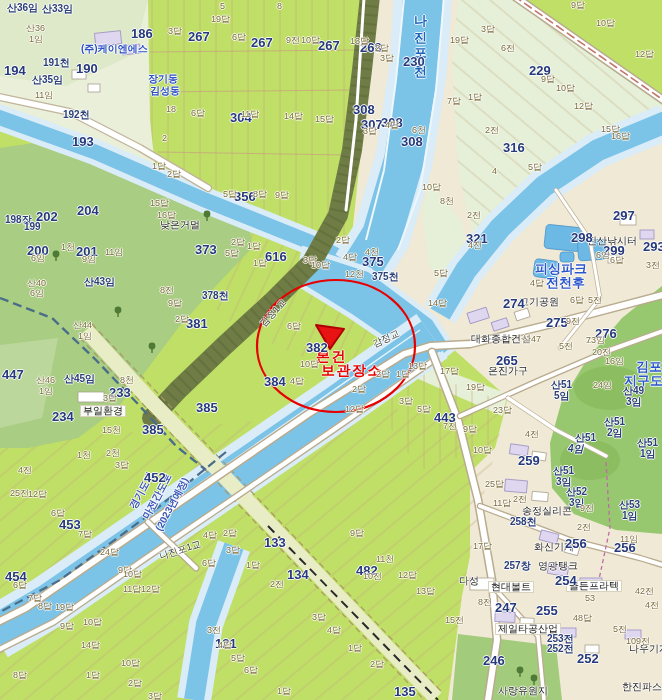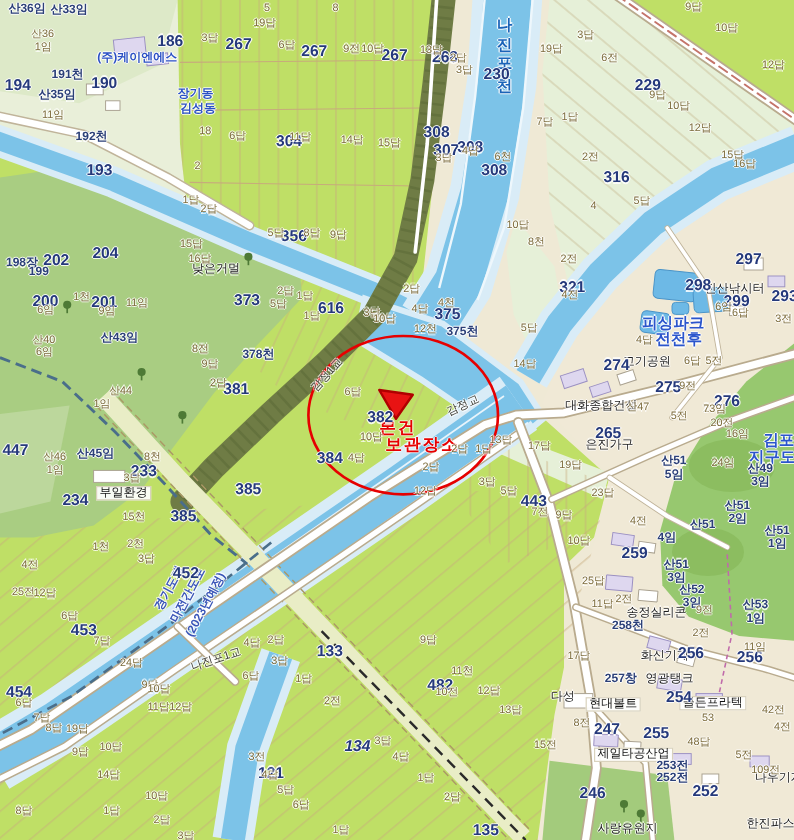--- a/index.html
+++ b/index.html
@@ -260,21 +260,21 @@
       <span class="lb num" style="left: 306px; top: 341px;">382</span>
       <span class="lb num" style="left: 264px; top: 375px;">384</span>
       <span class="lb num" style="left: 196px; top: 401px;">385</span>
       <span class="lb num" style="left: 142px; top: 423px;">385</span>
       <span class="lb num" style="left: 434px; top: 411px;">443</span>
       <span class="lb num" style="left: 2px; top: 368px;">447</span>
       <span class="lb num" style="left: 144px; top: 471px;">452</span>
       <span class="lb num" style="left: 59px; top: 518px;">453</span>
       <span class="lb num" style="left: 5px; top: 570px;">454</span>
       <span class="lb num" style="left: 356px; top: 564px;">482</span>
-      <span class="lb num" style="left: 287px; top: 615px; font-style: italic;">134</span>
+      <span class="lb num" style="left: 287px; top: 568px;">134</span>
       <span class="lb num" style="left: 216px; top: 536px; margin-left: 48px;">133</span>
       <span class="lb num" style="left: 215px; top: 637px;">121</span>
       <span class="lb num" style="left: 394px; top: 685px;">135</span>
       <span class="lb num" style="left: 529px; top: 64px;">229</span>
       <span class="lb num" style="left: 503px; top: 141px;">316</span>
       <span class="lb num" style="left: 466px; top: 232px;">321</span>
       <span class="lb num" style="left: 496px; top: 354px;">265</span>
       <span class="lb num" style="left: 503px; top: 297px;">274</span>
       <span class="lb num" style="left: 546px; top: 316px;">275</span>
       <span class="lb num" style="left: 595px; top: 327px;">276</span>
@@ -300,28 +300,28 @@
       <span class="lb nums" style="left: 547px; top: 644px;">252전</span>
       <span class="lb nums" style="left: 372px; top: 272px;">375천</span>
       <span class="lb nums" style="left: 202px; top: 291px;">378천</span>
       <span class="lb nums" style="left: 7px; top: 3px;">산36임</span>
       <span class="lb nums" style="left: 42px; top: 4px;">산33임</span>
       <span class="lb nums" style="left: 32px; top: 75px;">산35임</span>
       <span class="lb nums" style="left: 64px; top: 374px;">산45임</span>
       <span class="lb nums" style="left: 84px; top: 277px;">산43임</span>
       <span class="lb sub" style="left: 27px; top: 279px;">산40</span>
       <span class="lb sub" style="left: 30px; top: 289px;">6임</span>
-      <span class="lb sub" style="left: 91px; top: 321px;">산44</span>
+      <span class="lb sub" style="left: 73px; top: 321px;">산44</span>
       <span class="lb sub" style="left: 78px; top: 332px;">1임</span>
       <span class="lb sub" style="left: 36px; top: 376px;">산46</span>
       <span class="lb sub" style="left: 39px; top: 387px;">1임</span>
       <span class="lb sub" style="left: 26px; top: 24px;">산36</span>
       <span class="lb sub" style="left: 29px; top: 35px;">1임</span>
       <span class="lb nums" style="left: 575px; top: 433px;">산51</span>
-      <span class="lb nums" style="left: 548px; top: 444px;">4임</span>
+      <span class="lb nums" style="left: 568px; top: 444px; font-style: italic;">4임</span>
       <span class="lb nums" style="left: 604px; top: 417px;">산51</span>
       <span class="lb nums" style="left: 607px; top: 428px;">2임</span>
       <span class="lb nums" style="left: 637px; top: 438px;">산51</span>
       <span class="lb nums" style="left: 640px; top: 449px;">1임</span>
       <span class="lb nums" style="left: 553px; top: 466px;">산51</span>
       <span class="lb nums" style="left: 556px; top: 477px;">3임</span>
       <span class="lb nums" style="left: 566px; top: 487px;">산52</span>
       <span class="lb nums" style="left: 569px; top: 498px;">3임</span>
       <span class="lb nums" style="left: 619px; top: 500px;">산53</span>
       <span class="lb nums" style="left: 622px; top: 511px;">1임</span>

